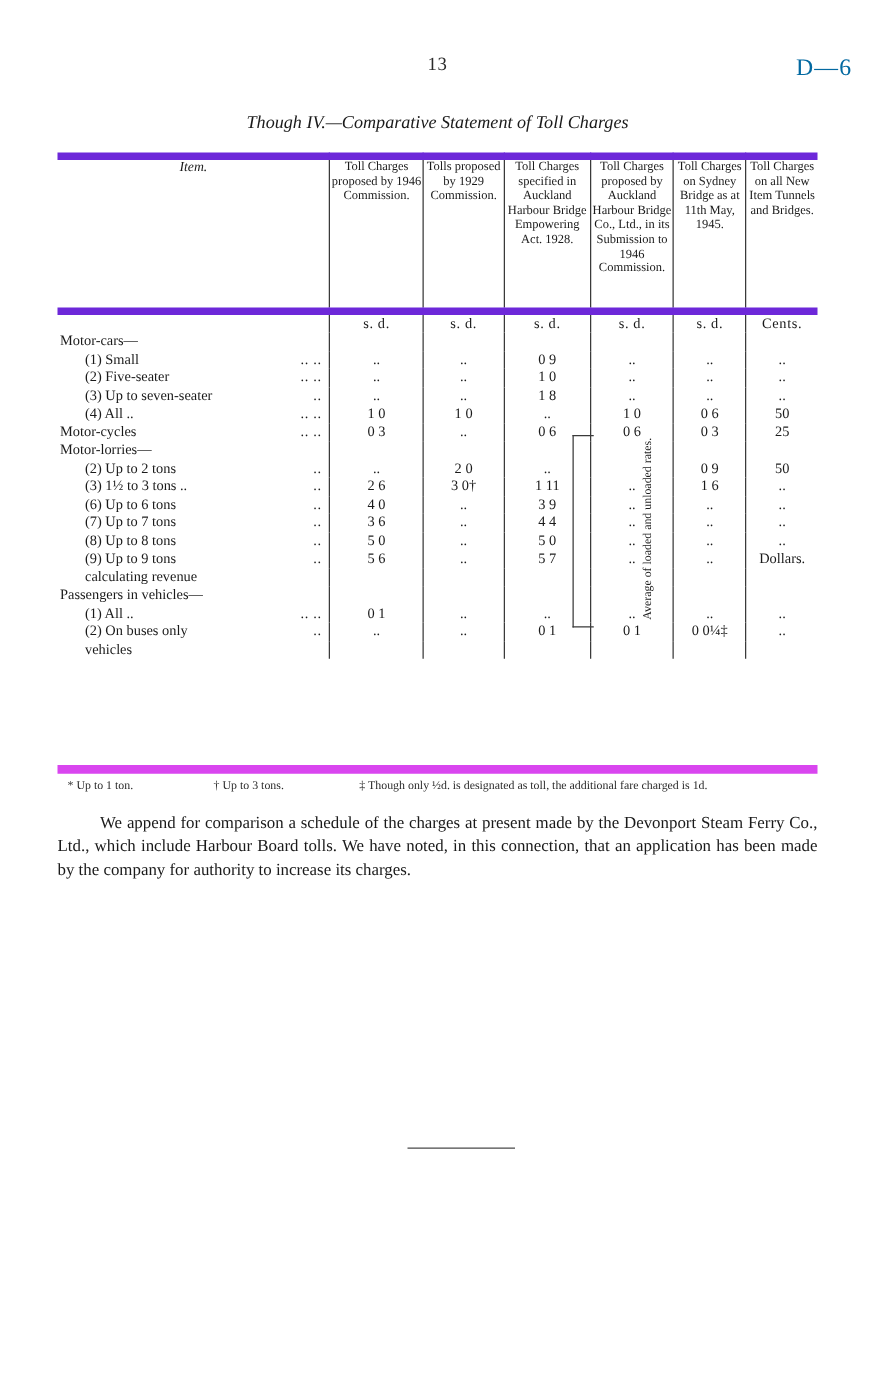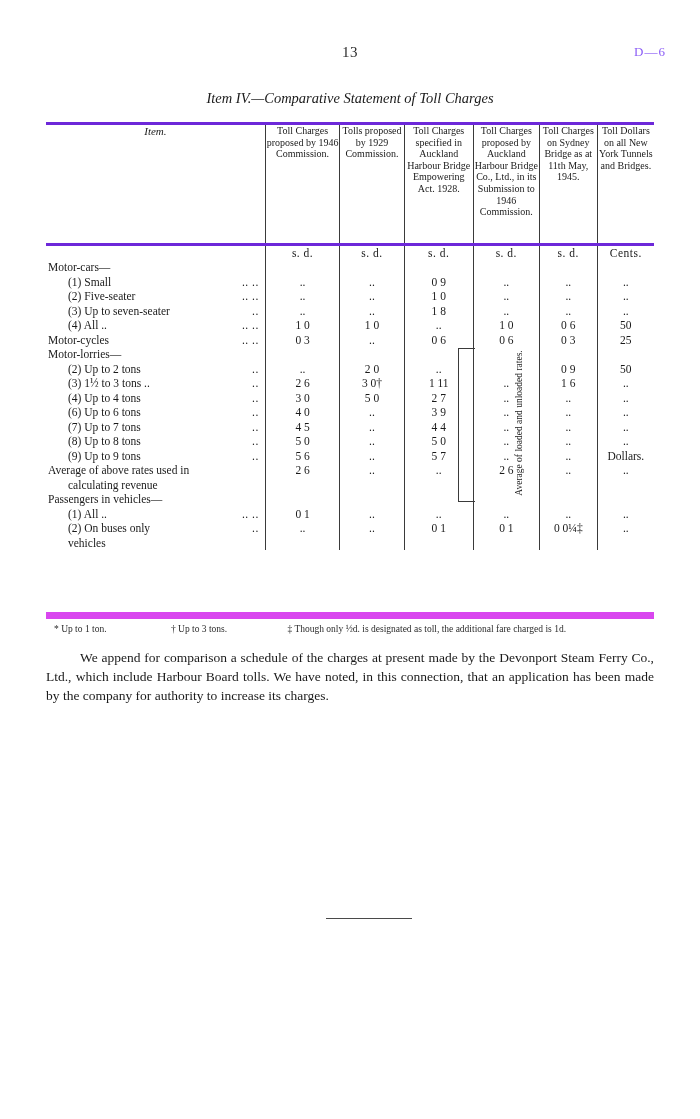--- a/index.html
+++ b/index.html
@@ -26,24 +26,24 @@
     left: 0;
     width: 700px;
     text-align: center;
     font-size: 15px;
     letter-spacing: 0.5px;
     color: #2b2b2b;
   }
   .docid {
     position: absolute;
     top: 44px;
-    right: 34px;
-    font-size: 13px;
+    right: 18px;
+    font-size: 19px;
     letter-spacing: 1px;
-    color: #8b5cf6;
+    color: #0369a1;
   }
   .table-title {
     position: absolute;
     top: 90px;
     left: 0;
     width: 700px;
     text-align: center;
     font-style: italic;
     font-size: 14.5px;
     color: #1a1a1a;
@@ -60,21 +60,21 @@
     border-collapse: collapse;
     width: 608px;
     font-size: 11px;
     color: #1a1a1a;
   }
   table.toll td, table.toll th {
     padding: 0;
     vertical-align: top;
   }
   .rule-top, .rule-bottom {
-    border-top: 3px solid #6d28d9;
+    border-top: 6px solid #6d28d9;
   }
   
   thead th {
     font-weight: normal;
     font-size: 10px;
     line-height: 1.16;
     text-align: center;
     padding: 5px 2px 6px 2px;
     border-left: 1px solid #3a3a3a;
     vertical-align: middle;
@@ -180,21 +180,21 @@
 </style>
 </head>
 <body>
 
 <div class="page">
 
   <div class="pagenum">13</div>
   <div class="docid">D—6</div>
 
   <div class="table-title">
-    <span class="tnum">Item IV.</span><span>—Comparative Statement of Toll Charges</span>
+    <span class="tnum">Though IV.</span><span>—Comparative Statement of Toll Charges</span>
   </div>
 
   <div class="tablewrap">
     <table class="toll">
       <colgroup>
         <col style="width:232px">
         <col style="width:78px">
         <col style="width:66px">
         <col style="width:72px">
         <col style="width:68px">
@@ -202,21 +202,21 @@
         <col style="width:60px">
       </colgroup>
       <thead>
         <tr class="hdr rule-top">
           <th class="first">Item.</th>
           <th>Toll Charges proposed by 1946 Commission.</th>
           <th>Tolls proposed by 1929 Commission.</th>
           <th>Toll Charges specified in Auckland Harbour Bridge Empowering Act. 1928.</th>
           <th>Toll Charges proposed by Auckland Harbour Bridge Co., Ltd., in its Submission to 1946 Commission.</th>
           <th>Toll Charges on Sydney Bridge as at 11th May, 1945.</th>
-          <th>Toll Dollars on all New York Tunnels and Bridges.</th>
+          <th>Toll Charges on all New Item Tunnels and Bridges.</th>
         </tr>
       </thead>
       <tbody>
         <tr class="rule-top">
           <td class="item"></td>
           <td class="sd">s.  d.</td>
           <td class="sd">s.  d.</td>
           <td class="sd">s.  d.</td>
           <td class="sd">s.  d.</td>
           <td class="sd">s.  d.</td>
@@ -298,40 +298,31 @@
         <tr>
           <td class="item indent1"><span class="lbl">(3) 1½ to 3 tons ..</span><span class="dots">..</span></td>
           <td>2   6</td>
           <td>3   0†</td>
           <td>1  11</td>
           <td>..</td>
           <td>1   6</td>
           <td>..</td>
         </tr>
         <tr>
-          <td class="item indent1"><span class="lbl">(4) Up to 4 tons</span><span class="dots">..</span></td>
-          <td>3   0</td>
-          <td>5   0</td>
-          <td>2   7</td>
-          <td>..</td>
-          <td>..</td>
-          <td>..</td>
-        </tr>
-        <tr>
           <td class="item indent1"><span class="lbl">(6) Up to 6 tons</span><span class="dots">..</span></td>
           <td>4   0</td>
           <td>..</td>
           <td>3   9</td>
           <td>..</td>
           <td>..</td>
           <td>..</td>
         </tr>
         <tr>
           <td class="item indent1"><span class="lbl">(7) Up to 7 tons</span><span class="dots">..</span></td>
-          <td>4   5</td>
+          <td>3   6</td>
           <td>..</td>
           <td>4   4</td>
           <td>..</td>
           <td>..</td>
           <td>..</td>
         </tr>
         <tr>
           <td class="item indent1"><span class="lbl">(8) Up to 8 tons</span><span class="dots">..</span></td>
           <td>5   0</td>
           <td>..</td>
@@ -341,29 +332,20 @@
           <td>..</td>
         </tr>
         <tr>
           <td class="item indent1"><span class="lbl">(9) Up to 9 tons</span><span class="dots">..</span></td>
           <td>5   6</td>
           <td>..</td>
           <td>5   7</td>
           <td>..</td>
           <td>..</td>
           <td>Dollars.</td>
-        </tr>
-        <tr>
-          <td class="item"><span class="lbl">Average of above rates used in</span><span class="dots"></span></td>
-          <td>2   6</td>
-          <td>..</td>
-          <td>..</td>
-          <td>2   6</td>
-          <td>..</td>
-          <td>..</td>
         </tr>
         <tr>
           <td class="item indent2"><span class="lbl">calculating revenue</span><span class="dots"></span></td>
           <td></td>
           <td></td>
           <td></td>
           <td></td>
           <td></td>
           <td></td>
         </tr>

